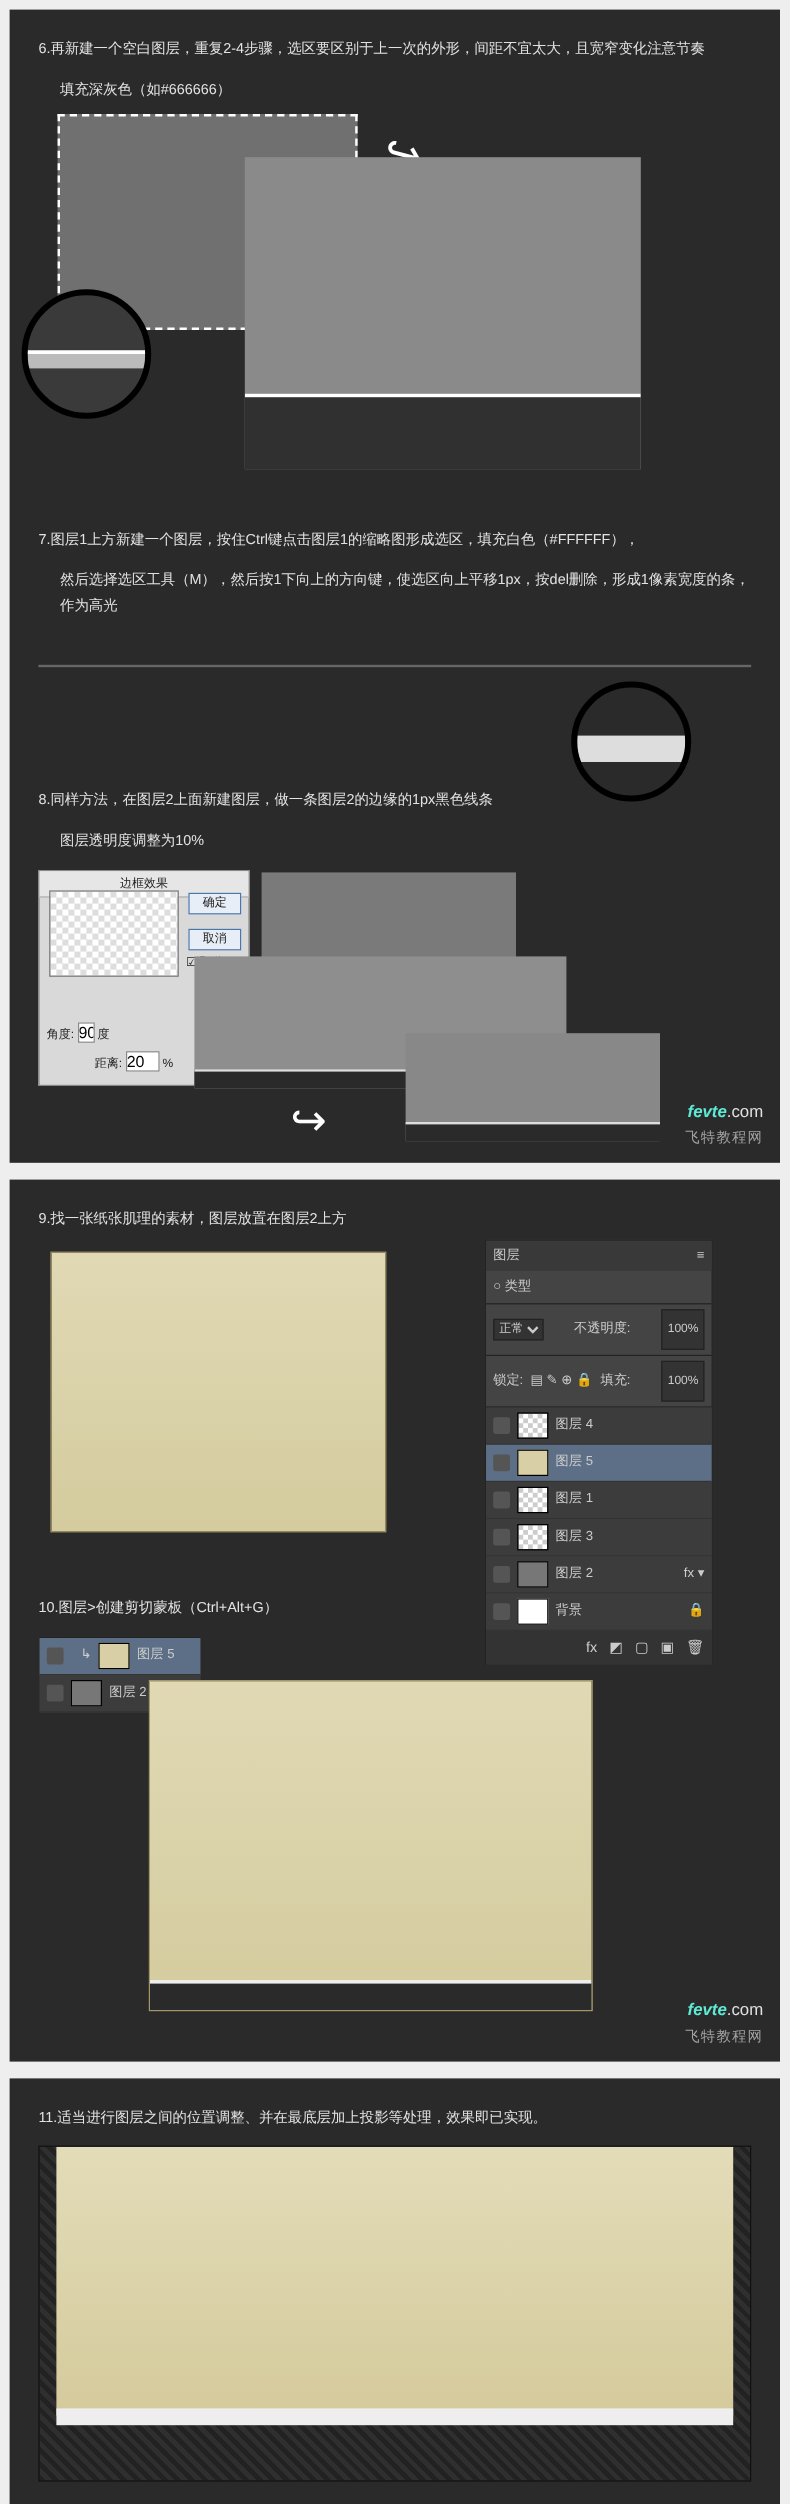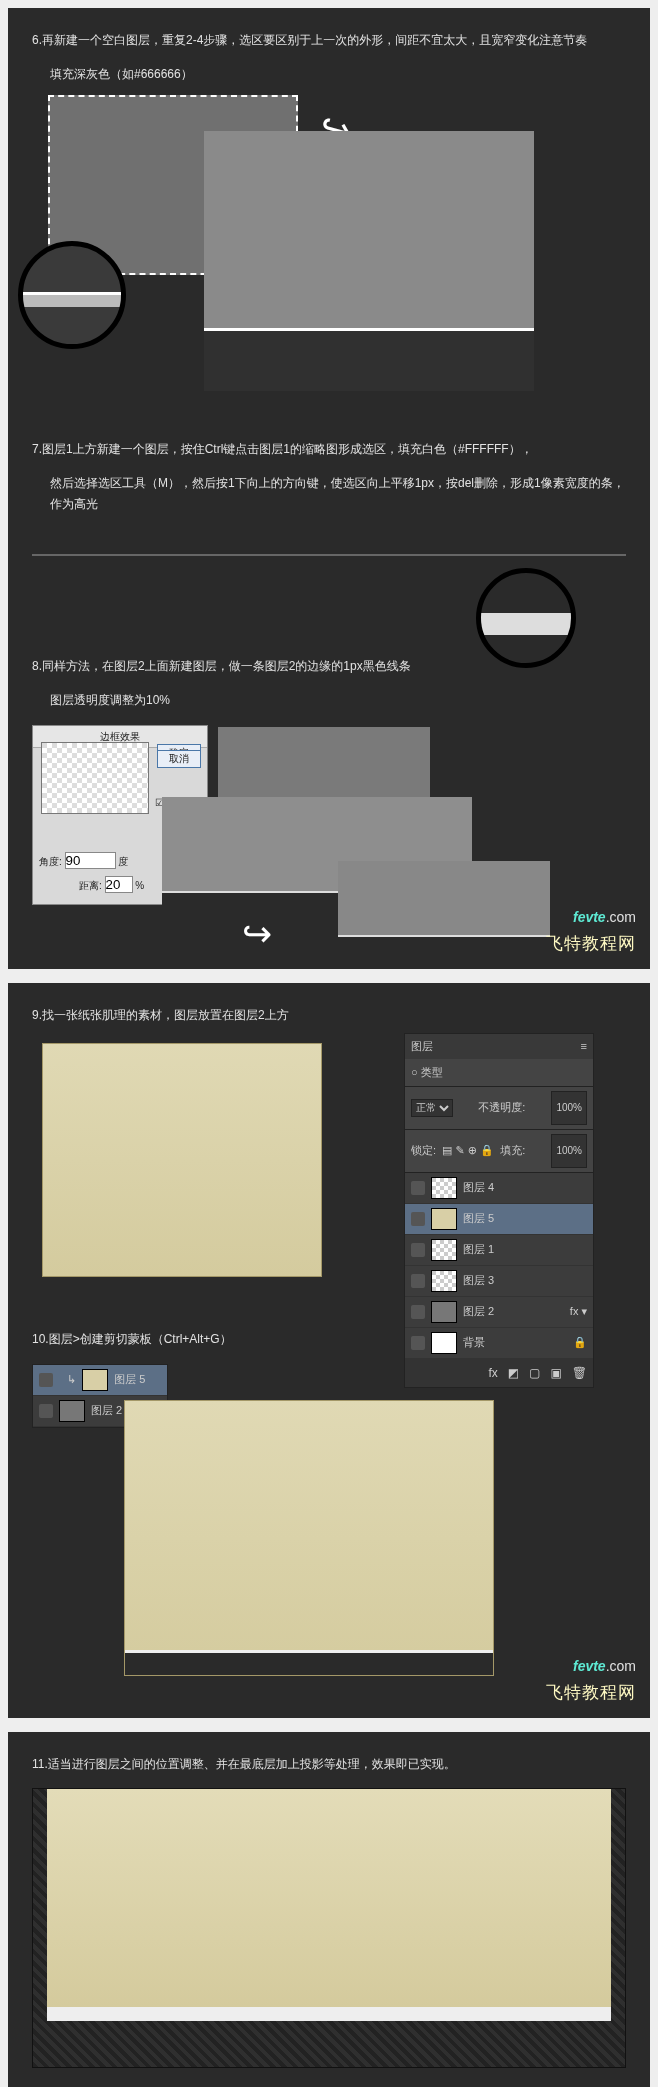--- a/index.html
+++ b/index.html
@@ -53,21 +53,21 @@
   .layers .ft{display:flex;gap:10px;justify-content:flex-end;padding:4px 6px;background:#333;font-size:12px;}
 
   
   .paper{background:linear-gradient(#e0d9b4,#d4cb9e);border:1px solid #a49868;}
   .tornpaper{position:relative;overflow:hidden;}
   .tornpaper::after{content:"";position:absolute;left:0;right:0;bottom:0;height:22px;background:#2a2a2a;border-top:3px solid #eee;}
 
   
   .wm{position:absolute;right:14px;bottom:10px;text-align:right;font-size:14px;}
   .wm b{color:#5eead4;font-style:italic;} .wm span{color:#e0e0e0;}
-  .wm .sub{font-size:17px;color:#fef9c3;letter-spacing:1px;}
+  .wm .sub{font-size:12px;color:#a3a3a3;letter-spacing:1px;}
 
   .mini{width:136px;background:#444;border:1px solid #222;font-size:11px;}
   .final{position:relative;height:280px;margin-top:12px;background:repeating-linear-gradient(45deg,#222,#222 4px,#2f2f2f 4px,#2f2f2f 8px);border:1px solid #111;overflow:hidden;}
   .finalpaper{position:absolute;left:14px;right:14px;top:0;height:224px;background:linear-gradient(#e3dcb8,#d4ca9c);}
   .finalpaper::after{content:"";position:absolute;left:0;right:0;bottom:-8px;height:14px;background:#eee;}
 </style>
 </head>
 <body>
 
 <div class="panel">
@@ -87,25 +87,25 @@
     <div class="lens2"></div>
   </div>
 
   <div class="step-text">8.同样方法，在图层2上面新建图层，做一条图层2的边缘的1px黑色线条</div>
   <div class="step-text" style="margin-left:18px;">图层透明度调整为10%</div>
   <div class="s8">
     <div class="dlg">
       <div class="t">边框效果</div>
       <div class="chk"></div>
       <div class="btn" style="top:18px;">确定</div>
-      <div class="btn" style="top:24px;">取消</div>
+      <div class="btn" style="top:48px;">取消</div>
       <div class="row" style="top:68px;left:122px;">☑ 预览</div>
       <div class="row" style="top:126px;">
         <span>角度:</span>
-        <input style="width: 51px; border: 1px solid rgb(136, 136, 136);" value="90">
+        <input style="width: 14px; border: 1px solid rgb(136, 136, 136);" value="90">
         <span>度</span>
       </div>
       <div class="row" style="top:150px;left:46px;">
         <span>距离:</span>
         <input style="width: 28px; border: 1px solid rgb(136, 136, 136);" value="20">
         <span>%</span>
       </div>
     </div>
     <div class="g1">
         <div class="tear"></div>

